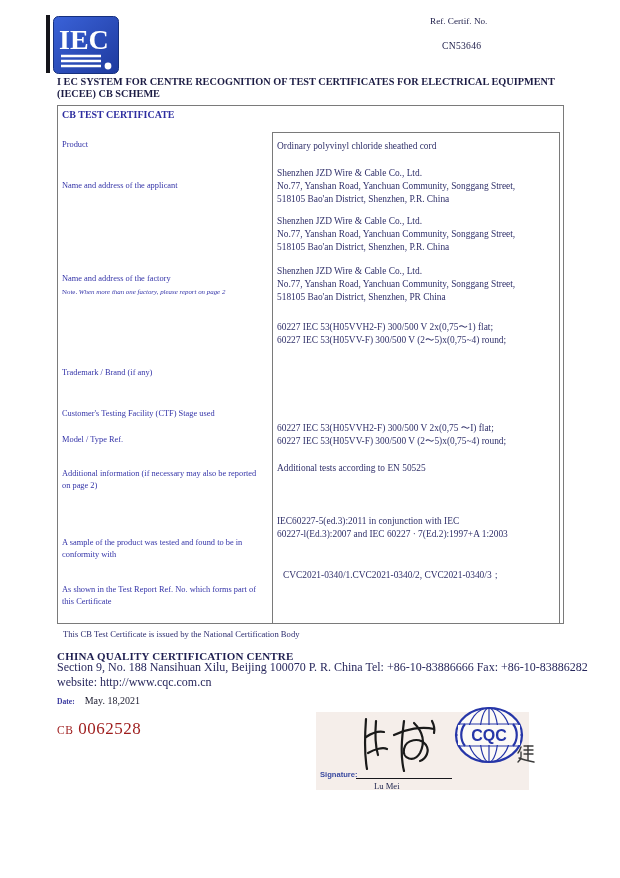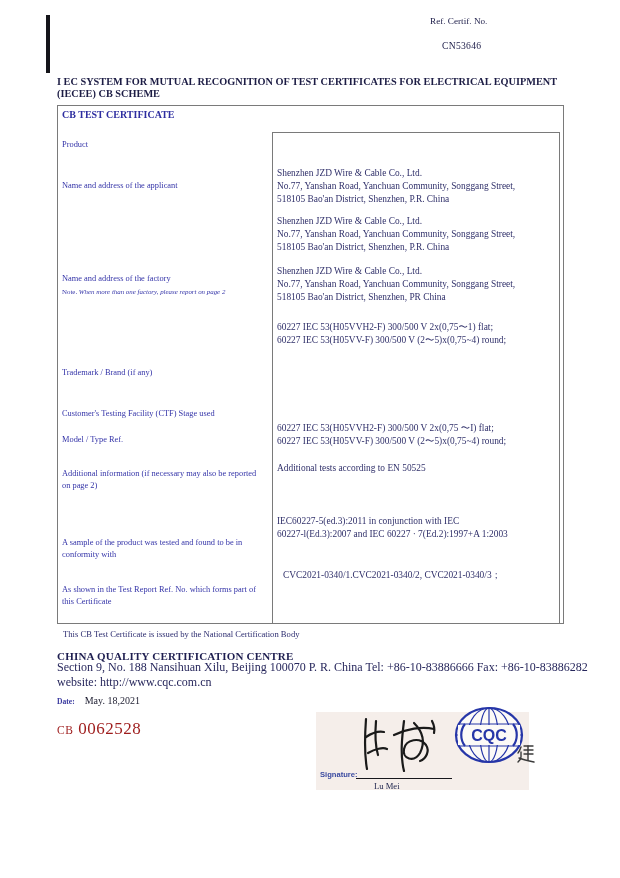--- a/index.html
+++ b/index.html
@@ -45,25 +45,43 @@
   .sig-hand{position:absolute;left:352px;top:713px;}
   .cqc-logo{position:absolute;left:453px;top:705px;}
   .seal-char{position:absolute;left:516px;top:744px;}
 </style>
 </head>
 <body>
 
 <div class="page">
 
   <div class="iec-bar"></div>
+  <div class="iec-logo">
+    <svg width="66" height="58" viewBox="0 0 66 58">
+      <defs>
+        <linearGradient id="iecg" x1="0" y1="0" x2="1" y2="1">
+          <stop offset="0" stop-color="#3a62d8"></stop>
+            <stop offset="1" stop-color="#1e3a9e"></stop>
+        </linearGradient>
+      </defs>
+      <rect x="0.5" y="0.5" width="65" height="57" rx="5" fill="url(#iecg)" stroke="#16307e"></rect>
+      <text x="6" y="33" font-family="Liberation Serif, serif" font-weight="bold" font-size="28" fill="#ffffff">IEC</text>
+      <g stroke="#ffffff" stroke-width="2.4">
+        <line x1="8" y1="40" x2="48" y2="40"></line>
+        <line x1="8" y1="45" x2="48" y2="45"></line>
+        <line x1="8" y1="50" x2="48" y2="50"></line>
+      </g>
+      <circle cx="55" cy="50" r="3.4" fill="#ffffff"></circle>
+    </svg>
+  </div>
 
   <div class="ref-label">Ref. Certif. No.</div>
   <div class="ref-value">CN53646</div>
 
-  <div class="scheme-heading">I EC SYSTEM FOR MUTUAL RECOGNITION OF TEST CERTIFICATES FOR ELECTRICAL EQUIPMENT
+  <div class="scheme-heading">I EC SYSTEM FOR CENTRE RECOGNITION OF TEST CERTIFICATES FOR ELECTRICAL EQUIPMENT
 (IECEE) CB SCHEME</div>
 
   <div class="cert-box">
     <div class="cert-title">CB TEST CERTIFICATE</div>
 
     <div class="lbl" style="top:33px">Product</div>
     <div class="lbl" style="top:74px">Name and address of the applicant</div>
     <div class="lbl" style="top:167px">Name and address of the factory</div>
     <div class="note" style="top:182px">
       <span>Note.</span>
@@ -73,20 +91,21 @@
     <div class="lbl" style="top:302px">Customer's Testing Facility (CTF) Stage used</div>
     <div class="lbl" style="top:328px">Model / Type Ref.</div>
     <div class="lbl" style="top:362px">Additional information (if necessary may also be reported
 on page 2)</div>
     <div class="lbl" style="top:431px">A sample of the product was tested and found to be in
 conformity with</div>
     <div class="lbl" style="top:478px">As shown in the Test Report Ref. No. which forms part of
 this Certificate</div>
 
     <div class="val-box">
+      <div class="val" style="top:7px">Ordinary polyvinyl chloride sheathed cord</div>
       <div class="val" style="top:34px">Shenzhen JZD Wire &amp; Cable Co., Ltd.
 No.77, Yanshan Road, Yanchuan Community, Songgang Street,
 518105 Bao'an District, Shenzhen, P.R. China</div>
       <div class="val" style="top:82px">Shenzhen JZD Wire &amp; Cable Co., Ltd.
 No.77, Yanshan Road, Yanchuan Community, Songgang Street,
 518105 Bao'an District, Shenzhen, P.R. China</div>
       <div class="val" style="top:132px">Shenzhen JZD Wire &amp; Cable Co., Ltd.
 No.77, Yanshan Road, Yanchuan Community, Songgang Street,
 518105 Bao'an District, Shenzhen, PR China</div>
       <div class="val" style="top:188px">60227 IEC 53(H05VVH2-F) 300/500 V 2x(0,75〜1) flat;

